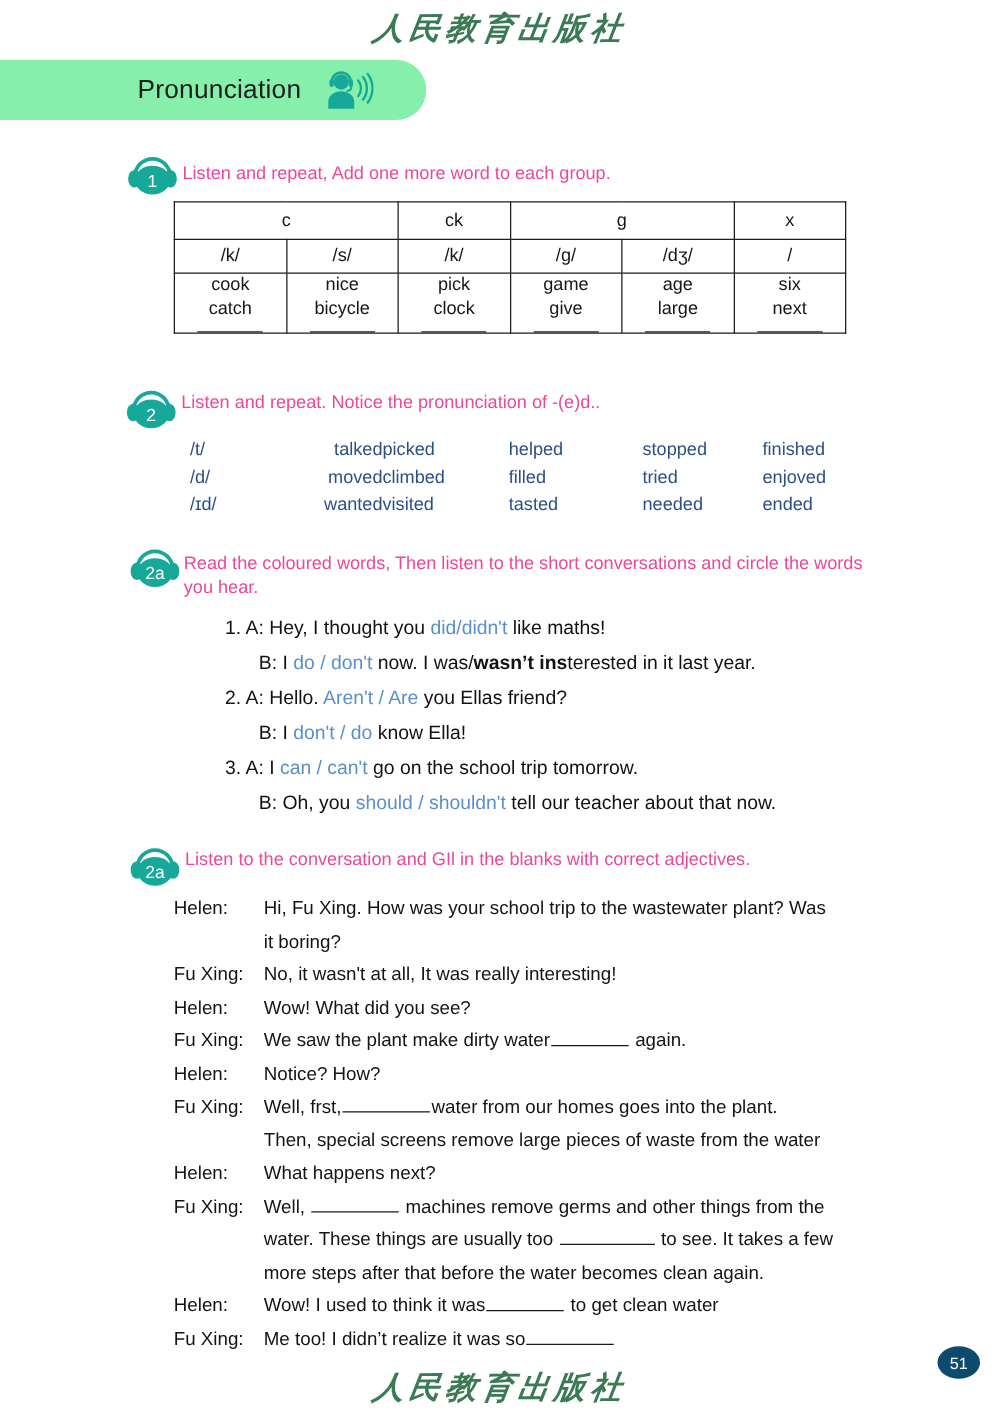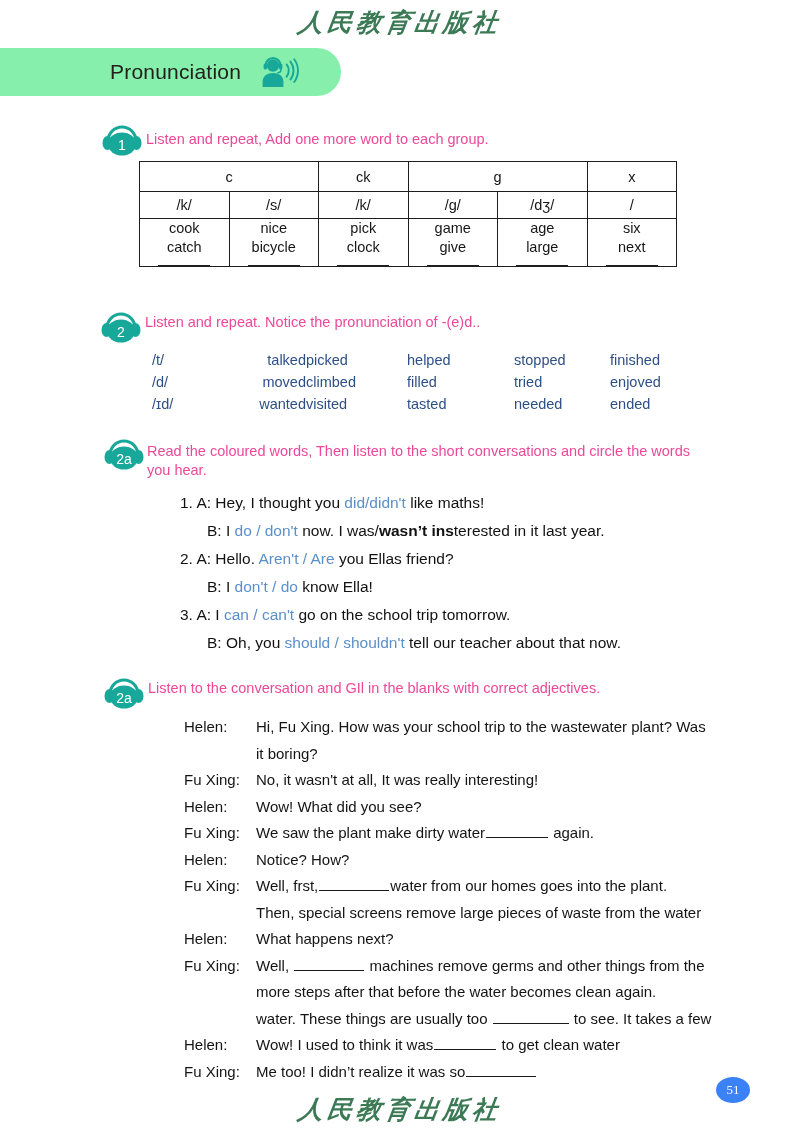--- a/index.html
+++ b/index.html
@@ -146,51 +146,49 @@
     position: absolute;
     left: 139px;
     top: 714px;
     font-size: 15px;
     line-height: 26.5px;
     color: #141414;
   }
   .dialogue .drow {
     display: flex;
     align-items: center;
-    margin-left: 45px;
   }
   .dialogue .spk {
     width: 72px;
     flex: 0 0 72px;
     white-space: nowrap;
   }
   .dialogue .utt { flex: 1; }
   .blank-inline {
     display: inline-block;
     border-bottom: 1.5px solid #1a1a1a;
     vertical-align: baseline;
     height: 14px;
     margin: 0 1px;
   }
 
   
   .page-num {
     position: absolute;
-    left: 716px;
+    left: 750px;
     top: 1077px;
     width: 34px;
     height: 26px;
     border-radius: 50%;
-    background: #3b82f6;
+    background: #0c4a6e;
     color: #ffffff;
     font-size: 13px;
     display: flex;
     align-items: center;
     justify-content: center;
-    font-family: Liberation Serif, serif;
   }
 </style>
 </head>
 <body>
 
 <div class="pub-logo pub-logo-top">人民教育出版社</div>
 
 <div class="banner">
   <div class="banner-title">Pronunciation</div>
   <div class="banner-icon">
@@ -408,25 +406,25 @@
     <div class="drow">
       <div class="spk">Helen:</div>
       <div class="utt"><span>What happens next?</span></div>
     </div>
     <div class="drow">
       <div class="spk">Fu Xing:</div>
       <div class="utt"><span>Well, </span><span class="blank-inline" style="width: 70px;"></span><span> machines remove germs and other things from the</span></div>
     </div>
     <div class="drow">
       <div class="spk"></div>
+      <div class="utt"><span>water. These things are usually too  </span><span class="blank-inline" style="width: 76px;"></span><span> to see. It takes a few</span></div>
+    </div>
+    <div class="drow">
+      <div class="spk"></div>
       <div class="utt"><span>more steps after that before the water becomes clean again.</span></div>
-    </div>
-    <div class="drow">
-      <div class="spk"></div>
-      <div class="utt"><span>water. These things are usually too  </span><span class="blank-inline" style="width: 76px;"></span><span> to see. It takes a few</span></div>
     </div>
     <div class="drow">
       <div class="spk">Helen:</div>
       <div class="utt"><span>Wow! I used to think it was</span><span class="blank-inline" style="width: 62px;"></span><span> to get clean water</span></div>
     </div>
     <div class="drow">
       <div class="spk">Fu Xing:</div>
       <div class="utt"><span>Me too! I didn’t realize it was so</span><span class="blank-inline" style="width: 70px;"></span></div>
     </div>
   </div>

